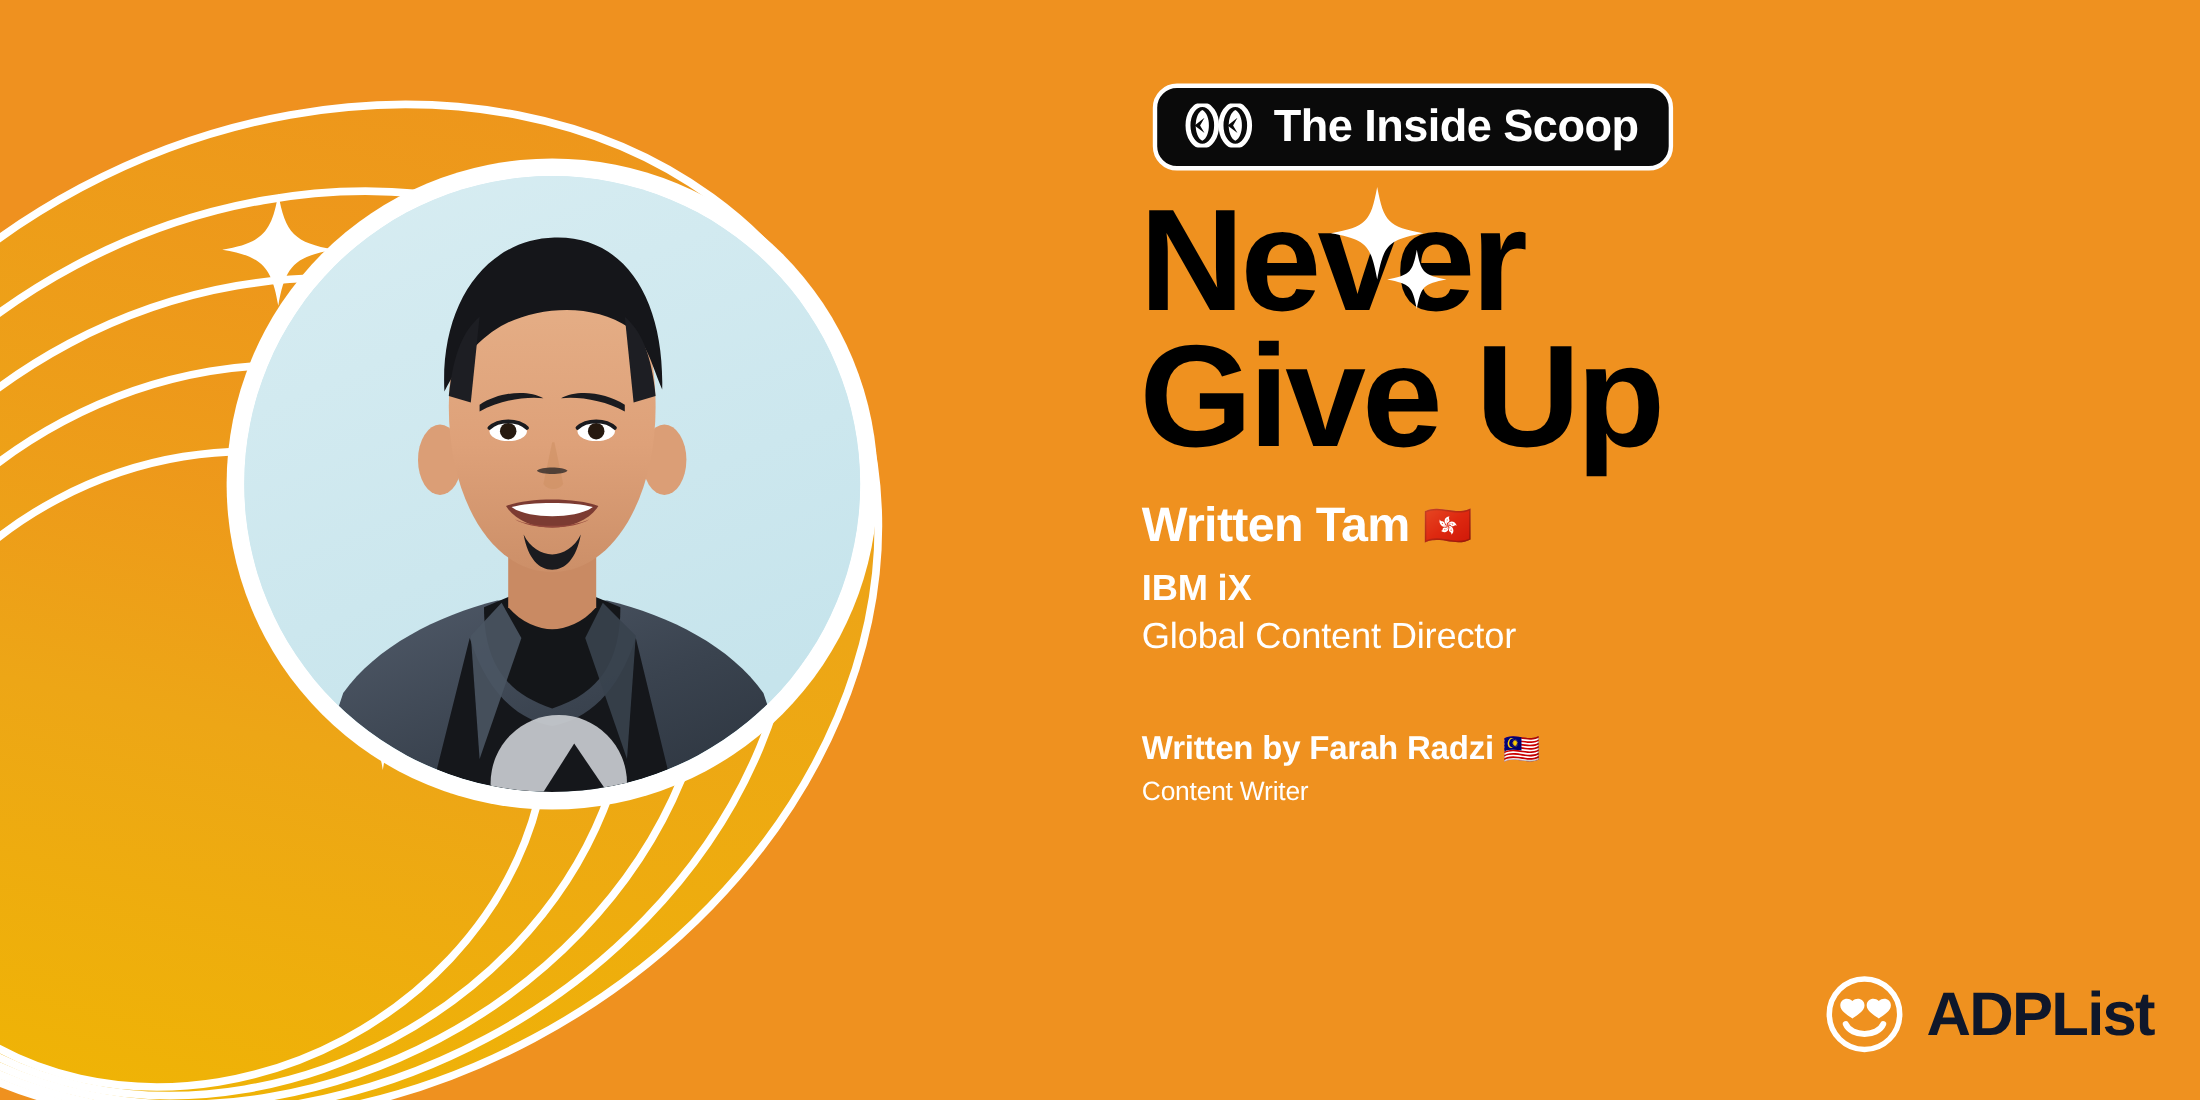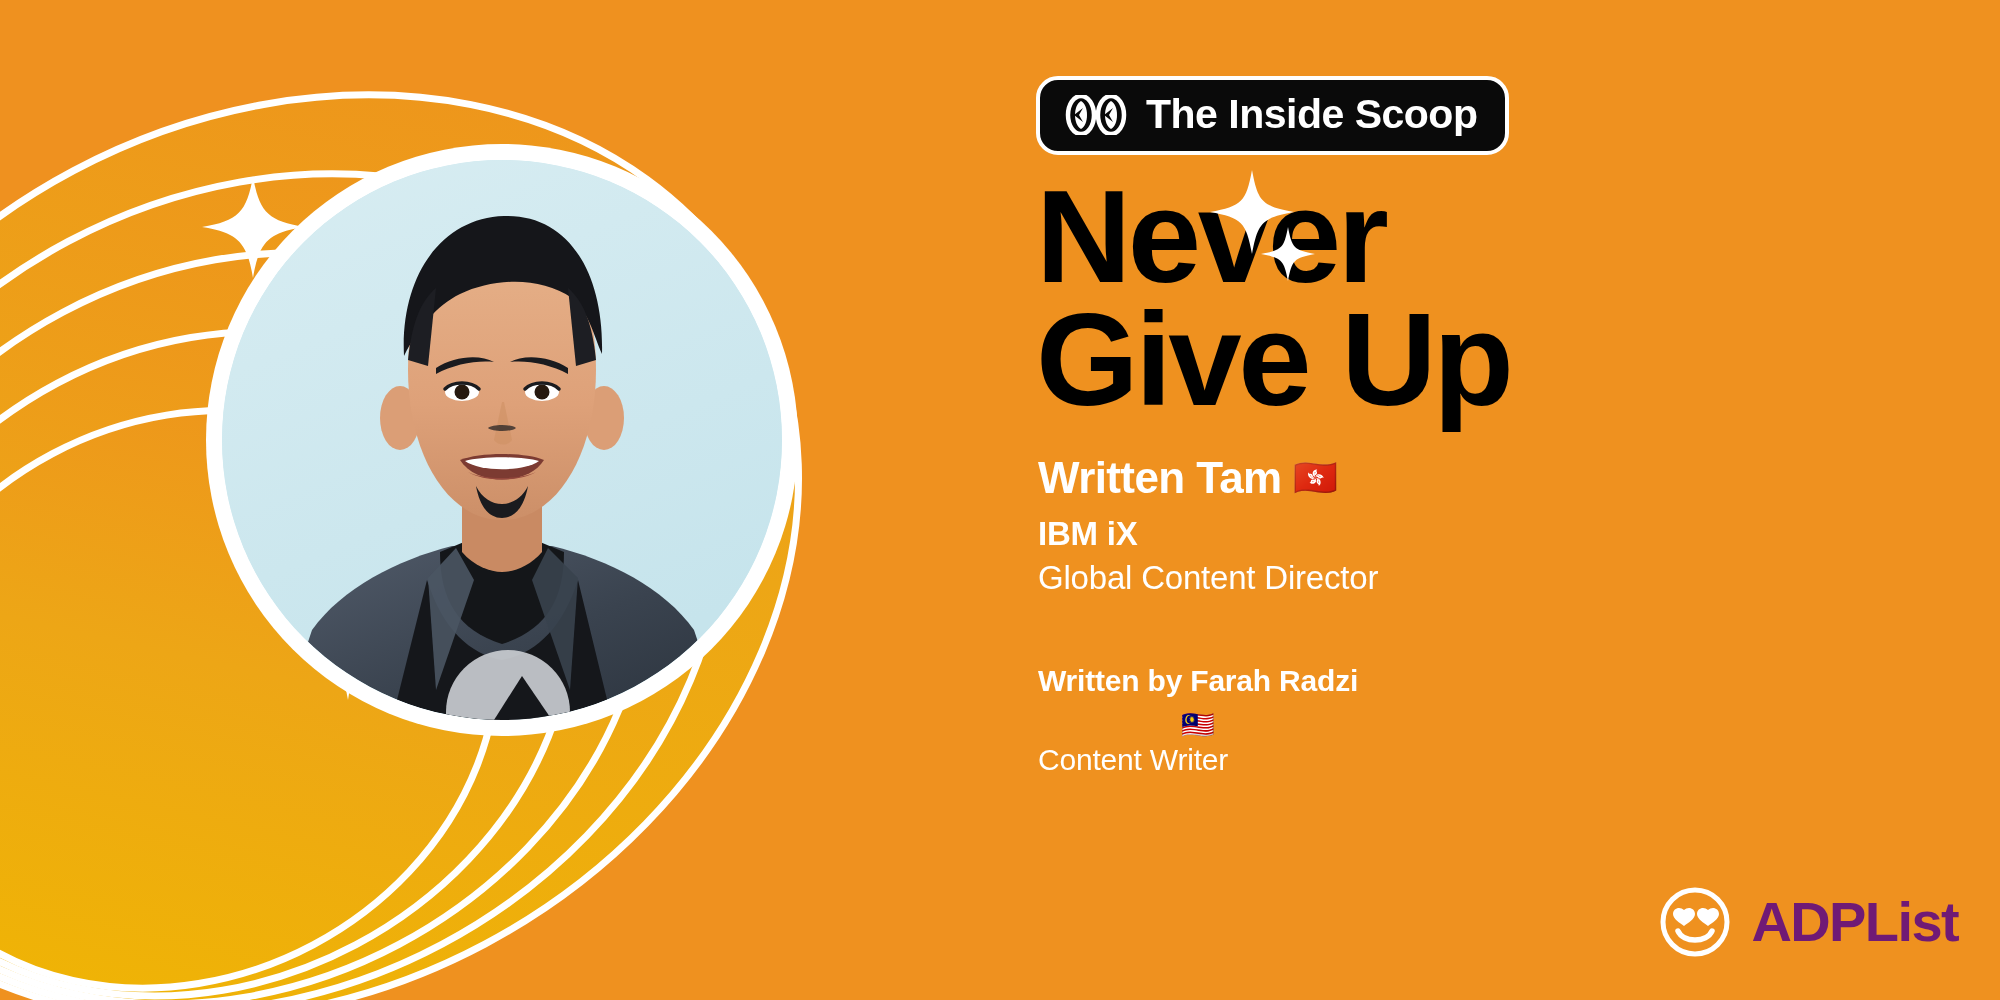--- a/index.html
+++ b/index.html
@@ -38,23 +38,23 @@
 
   
   .content {
     position:absolute;
     left:1020px; top:0;
     width:980px; height:1000px;
   }
 
   .badge {
     position:absolute;
-    left:16px; top:76px;
+    left:28px; top:76px;
     display:flex;
-    align-items:center;
+    align-items:flex-start;
     gap:18px;
     background:#0A0A0A;
     border:4px solid #FFFFFF;
     border-radius:22px;
     padding:14px 28px 16px 24px;
   }
   .badge-eyes { display:block; width:64px; height:40px; flex:0 0 auto; }
   .badge-text {
     color:#FFFFFF;
     font-size:41px;
@@ -114,39 +114,38 @@
     color:#FFFFFF;
   }
   .credits .written {
     font-size:30px;
     font-weight:700;
     letter-spacing:-0.2px;
     line-height:1.42;
     display:flex;
     align-items:center;
     gap:9px;
-    flex-direction:column;
   }
   .credits .writer-role {
-    font-size:30px;
+    font-size:24px;
     font-weight:400;
     letter-spacing:-0.2px;
     line-height:1.42;
   }
 
   .logo {
     position:absolute;
     right:42px; bottom:42px;
     display:flex;
     align-items:center;
     gap:20px;
   }
   .logo-mark { display:block; width:72px; height:72px; flex:0 0 auto; }
   .logo-text {
-    color:#701a75;
+    color:#0f172a;
     font-size:56px;
     font-weight:700;
     letter-spacing:-1.6px;
     line-height:1;
   }
 </style>
 </head>
 <body>
 
 <div class="poster">

